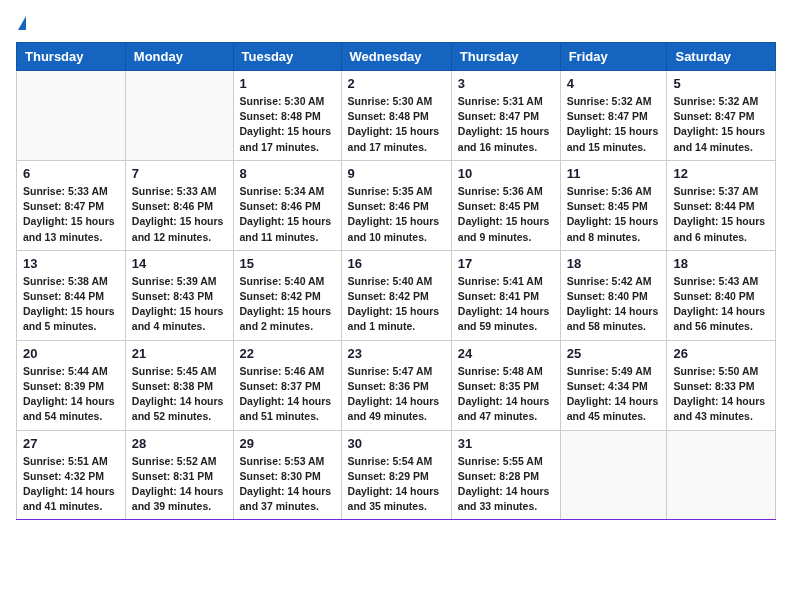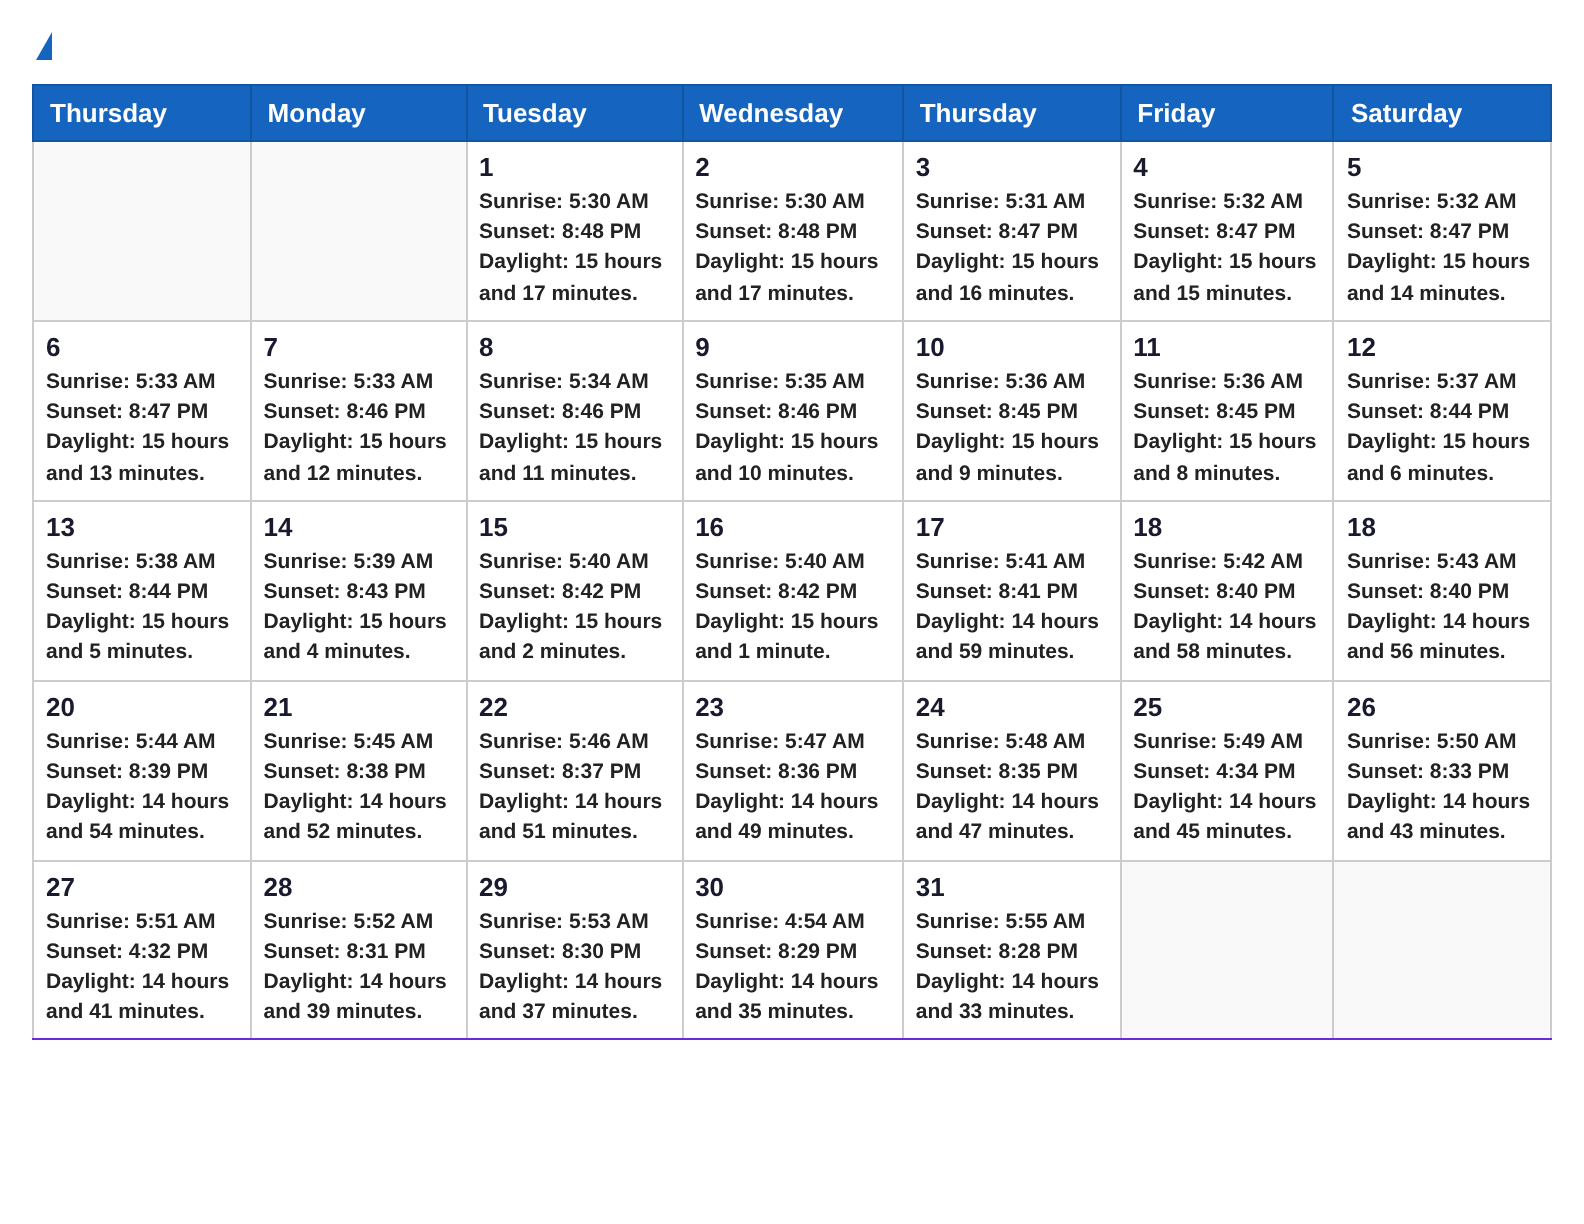--- a/index.html
+++ b/index.html
@@ -308,21 +308,21 @@
 Daylight: 14 hours and 39 minutes.</div>
         </td>
         <td>
           <div class="day-num">29</div>
           <div class="day-info">Sunrise: 5:53 AM
 Sunset: 8:30 PM
 Daylight: 14 hours and 37 minutes.</div>
         </td>
         <td>
           <div class="day-num">30</div>
-          <div class="day-info">Sunrise: 4:54 AM
+          <div class="day-info">Sunrise: 5:54 AM
 Sunset: 8:29 PM
 Daylight: 14 hours and 35 minutes.</div>
         </td>
         <td>
           <div class="day-num">31</div>
           <div class="day-info">Sunrise: 5:55 AM
 Sunset: 8:28 PM
 Daylight: 14 hours and 33 minutes.</div>
         </td>
         <td class="empty"></td>

